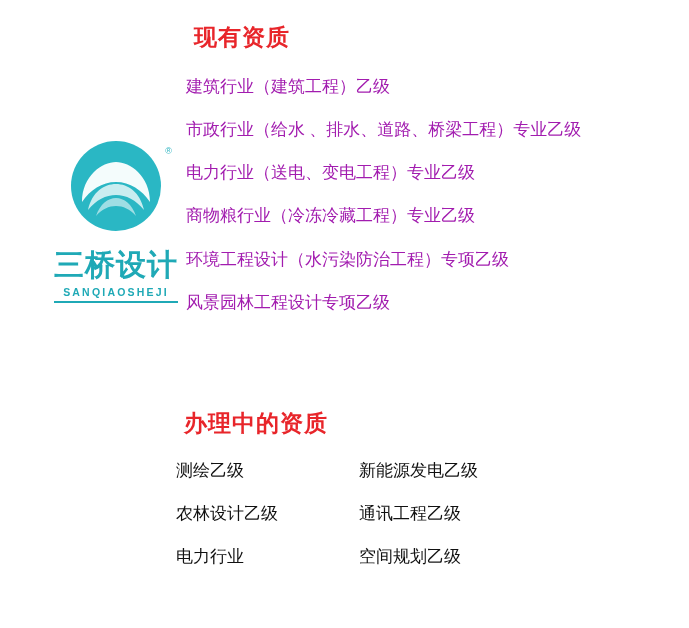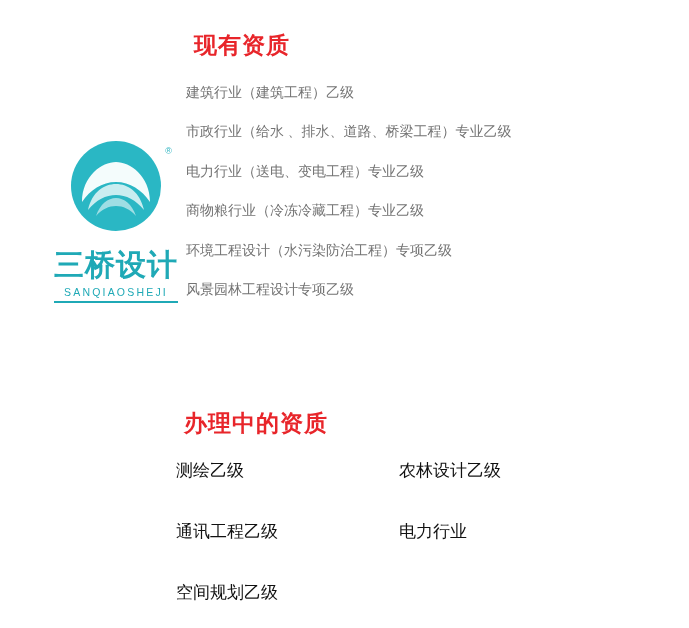--- a/index.html
+++ b/index.html
@@ -56,20 +56,21 @@
     color: #1fa9b6;
     font-family: "DejaVu Sans", "Liberation Sans", sans-serif;
     line-height: 1.1;
   }
   .logo-pinyin {
     margin-top: 5px;
     font-size: 10.5px;
     letter-spacing: 2.2px;
     color: #1fa9b6;
     font-family: "Liberation Sans", sans-serif;
+    font-weight: bold;
   }
   .logo-underline {
     margin-top: 3px;
     width: 124px;
     height: 2px;
     background: #1fa9b6;
   }
 
   
   .content {
@@ -80,54 +81,53 @@
   }
   .section-title {
     color: #e8252a;
     font-size: 23px;
     font-weight: bold;
     letter-spacing: 1px;
     line-height: 1.2;
     font-family: "DejaVu Sans", "Liberation Sans", sans-serif;
   }
   .section-title.first {
-    margin: 8px 0 0 8px;
+    margin: 0 0 0 8px;
   }
   .qual-list {
     list-style: none;
     margin: 0;
     padding: 0;
   }
   .qual-list li {
-    font-size: 14px;
+    font-size: 17px;
     line-height: 1.25;
     margin-top: 22px;
     white-space: nowrap;
-    color: #737373;
+    color: #a21caf;
   }
   .qual-list li:first-child {
     margin-top: 24px;
   }
 
   .processing {
     position: absolute;
     left: 176px;
     top: 410px;
     width: 480px;
   }
   .processing .section-title {
     margin: 0 0 0 8px;
   }
   .grid {
     margin-top: 22px;
     display: grid;
     grid-template-columns: 183px auto;
     row-gap: 22px;
     column-gap: 0px;
-    gap: 40px;
   }
   .grid .cell {
     font-size: 17px;
     line-height: 1.25;
     white-space: nowrap;
     color: #111111;
   }
   .grid .cell.empty {
     visibility: hidden;
   }
@@ -161,20 +161,21 @@
       <li>商物粮行业（冷冻冷藏工程）专业乙级</li>
       <li>环境工程设计（水污染防治工程）专项乙级</li>
       <li>风景园林工程设计专项乙级</li>
     </ul>
   </div>
 
   <div class="processing">
     <div class="section-title">办理中的资质</div>
     <div class="grid">
       <div class="cell">测绘乙级</div>
+      <div class="cell">新能源发电乙级</div>
       <div class="cell">农林设计乙级</div>
       <div class="cell">通讯工程乙级</div>
       <div class="cell">电力行业</div>
       <div class="cell">空间规划乙级</div>
       <div class="cell empty"></div>
     </div>
   </div>
 
 </div>
 

